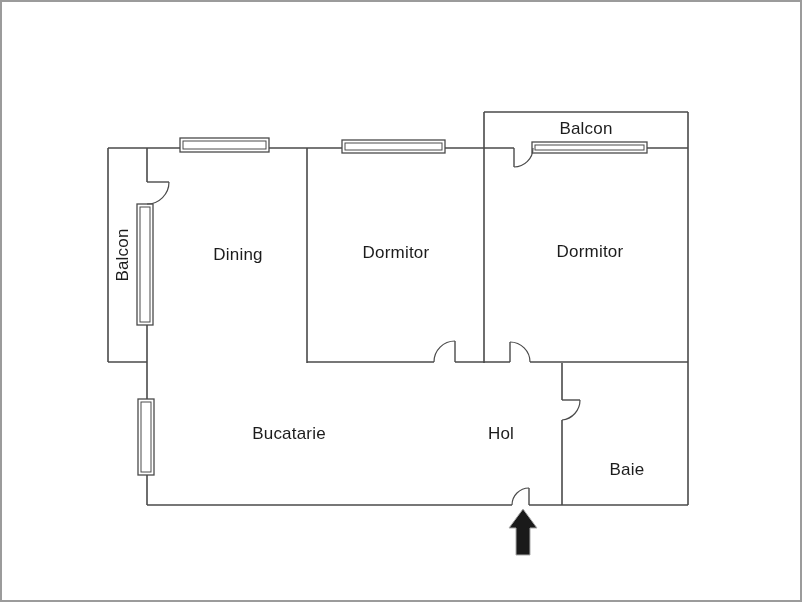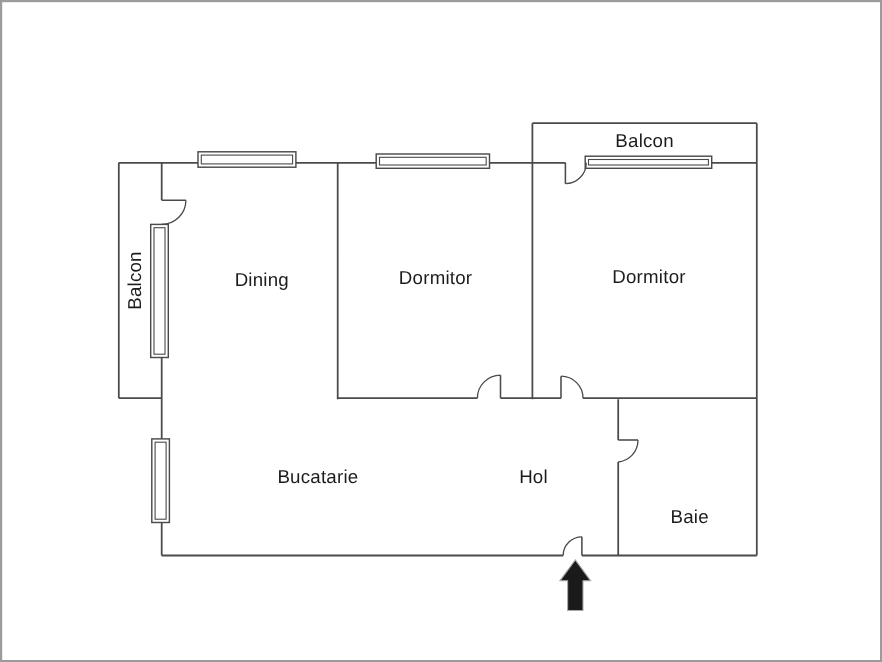--- a/index.html
+++ b/index.html
@@ -26,21 +26,21 @@
     white-space: nowrap;
     letter-spacing: 0.2px;
   }
   .lbl-title        { left: 393px; top: 61px;  font-size: 17px; }
   .lbl-balcon-left  { left: 121px; top: 253px; transform: translate(-50%,-50%) rotate(-90deg); }
   .lbl-dining       { left: 236px; top: 253px; }
   .lbl-dormitor-mid { left: 394px; top: 251px; }
   .lbl-dormitor-rt  { left: 588px; top: 250px; }
   .lbl-balcon-right { left: 584px; top: 127px; }
   .lbl-bucatarie    { left: 287px; top: 432px; }
-  .lbl-hol          { left: 483px; top: 432px; }
+  .lbl-hol          { left: 499px; top: 432px; }
   .lbl-baie         { left: 625px; top: 431px; margin-top: 37px; }
 </style>
 </head>
 <body>
 
 <div class="frame">
 
   <svg class="plan-svg" id="plan-svg" viewBox="0 0 802 602" xmlns="http://www.w3.org/2000/svg">
       <line x1="106" y1="146" x2="512" y2="146" stroke="#4a4a4a" stroke-width="1.6"></line>
       <line x1="530" y1="146" x2="686" y2="146" stroke="#4a4a4a" stroke-width="1.6"></line>

